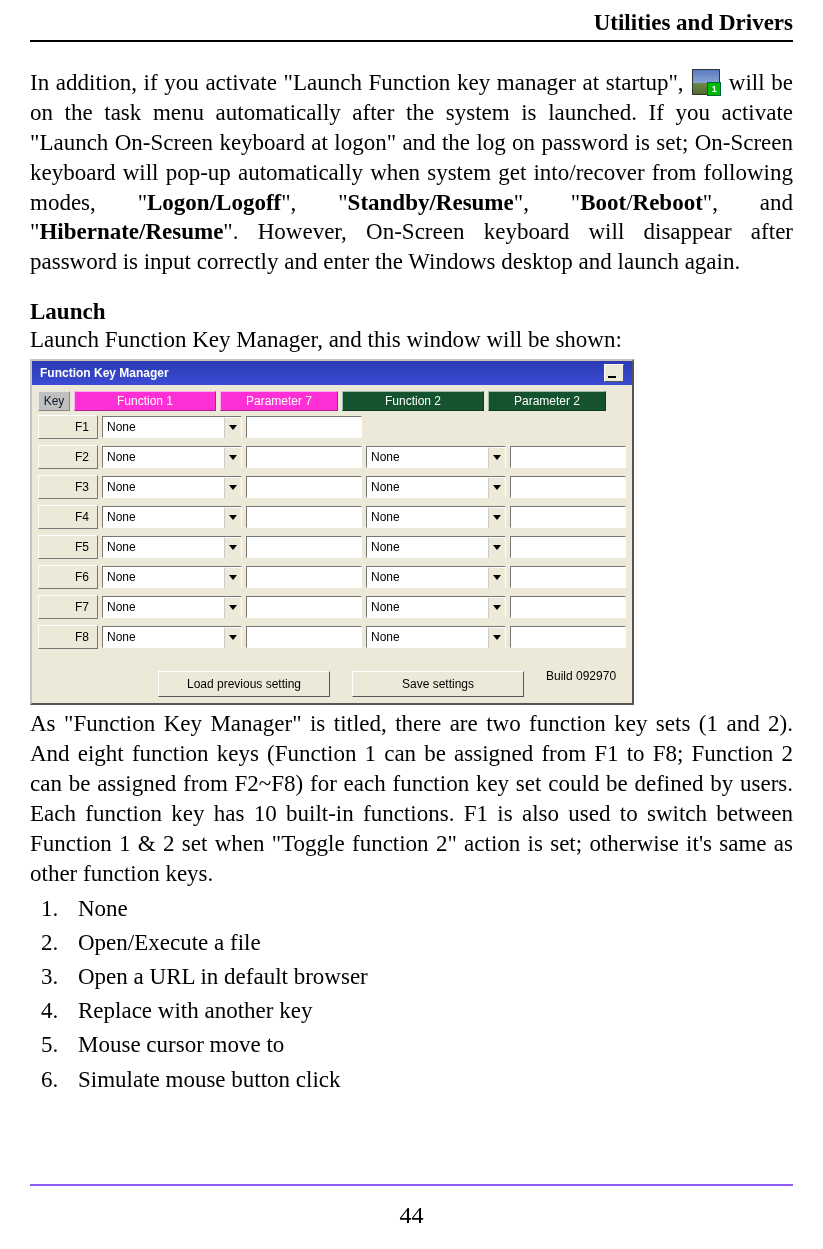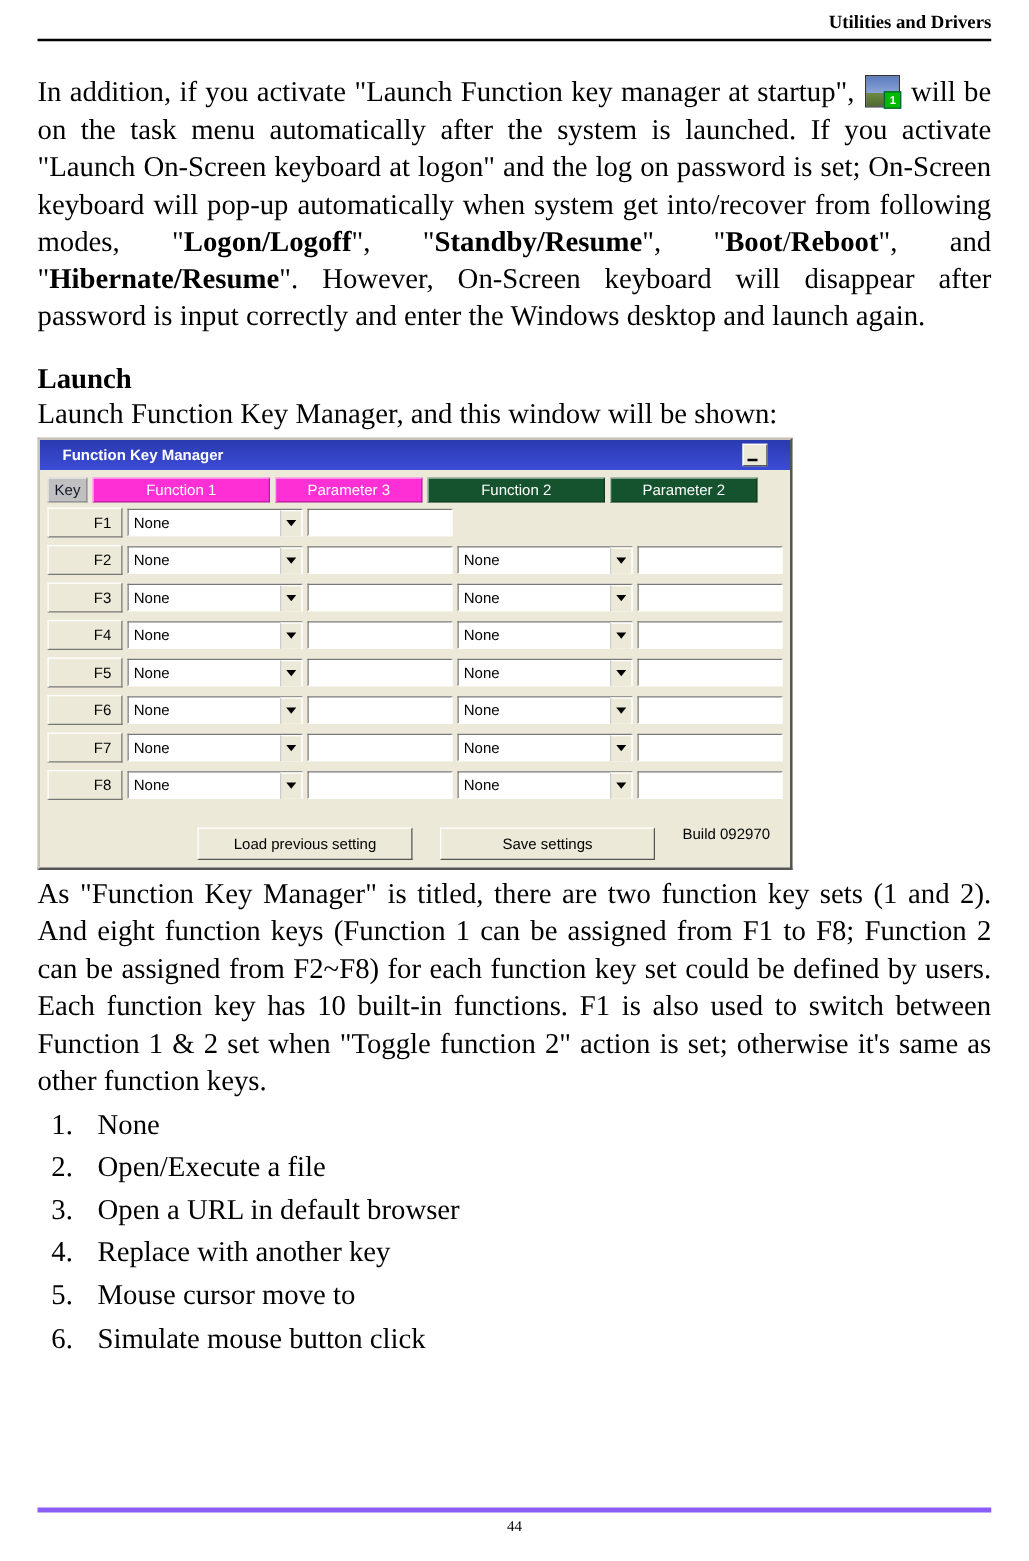--- a/index.html
+++ b/index.html
@@ -11,21 +11,21 @@
   }
   .page {
     width: 823px;
     height: 1249px;
     box-sizing: border-box;
     padding: 10px 30px 20px 30px;
     position: relative;
   }
   .header {
     text-align: right;
-    font-size: 15px;
+    font-size: 23px;
     font-weight: bold;
     padding-bottom: 4px;
     border-bottom: 2px solid #000;
   }
   .body-text {
     font-size: 23px;
     line-height: 1.3;
     text-align: justify;
     margin-top: 26px;
   }
@@ -66,21 +66,21 @@
     border-right: 2px solid #555;
     border-bottom: 2px solid #555;
     background: #ece9d8;
     margin-top: 6px;
     font-family: "Tahoma", "Arial", sans-serif;
     font-size: 12px;
   }
   .titlebar {
     background: linear-gradient(#2a3ab0, #3c4cd6);
     color: #fff;
-    padding: 3px 18px;
+    padding: 3px 8px;
     display: flex;
     justify-content: space-between;
     align-items: center;
     font-weight: bold;
     height: 18px;
   }
   .titlebar .min {
     width: 18px; height: 16px; background: #ece9d8;
     border-top: 1px solid #fff; border-left: 1px solid #fff;
     border-right: 1px solid #555; border-bottom: 1px solid #555;
@@ -198,24 +198,24 @@
   }
   ol.funclist li {
     padding-left: 14px;
     margin-bottom: 2px;
   }
 
   .footer {
     position: absolute;
     bottom: 20px;
     left: 30px; right: 30px;
-    border-top: 4px solid #8b5cf6;
+    border-top: 2px solid #8b5cf6;
     text-align: center;
-    font-size: 12px;
-    padding-top: 4px;
+    font-size: 24px;
+    padding-top: 16px;
   }
 </style>
 </head>
 <body>
 
 <div class="page">
   <div class="header">Utilities and Drivers</div>
 
   <div class="body-text">
     <span>In addition, if you activate "Launch Function key manager at startup", </span><span class="inline-icon"><span class="sky"></span><span class="badge">1</span></span><span> will be on the task menu automatically after the system is launched. If you activate "Launch On-Screen keyboard at logon" and the log on password is set; On-Screen keyboard will pop-up automatically when system get into/recover from following modes, "</span><b>Logon/Logoff</b><span>", "</span><b>Standby/Resume</b><span>", "</span><b>Boot</b><span>/</span><b>Reboot</b><span>", and "</span><b>Hibernate/Resume</b><span>". However, On-Screen keyboard will disappear after password is input correctly and enter the Windows desktop and launch again.</span>
@@ -226,21 +226,21 @@
 
   <div class="window">
     <div class="titlebar">
       <span>Function Key Manager</span>
       <span class="min"></span>
     </div>
     <div class="window-body">
       <div class="head-row">
         <div class="head-cell hc-key">Key</div>
         <div class="head-cell hc-mag hc-f1">Function 1</div>
-        <div class="head-cell hc-mag hc-p1">Parameter 3</div>
+        <div class="head-cell hc-mag hc-p1">Parameter 7</div>
         <div class="head-cell hc-blu hc-f2">Function 2</div>
         <div class="head-cell hc-blu hc-p2">Parameter 2</div>
       </div>
       <div id="rows-container">
           <div class="data-row">
             <div class="fkey">F1</div>
             <div class="combo w-f">
               <span>None</span>
               <div class="dd"></div>
             </div>

